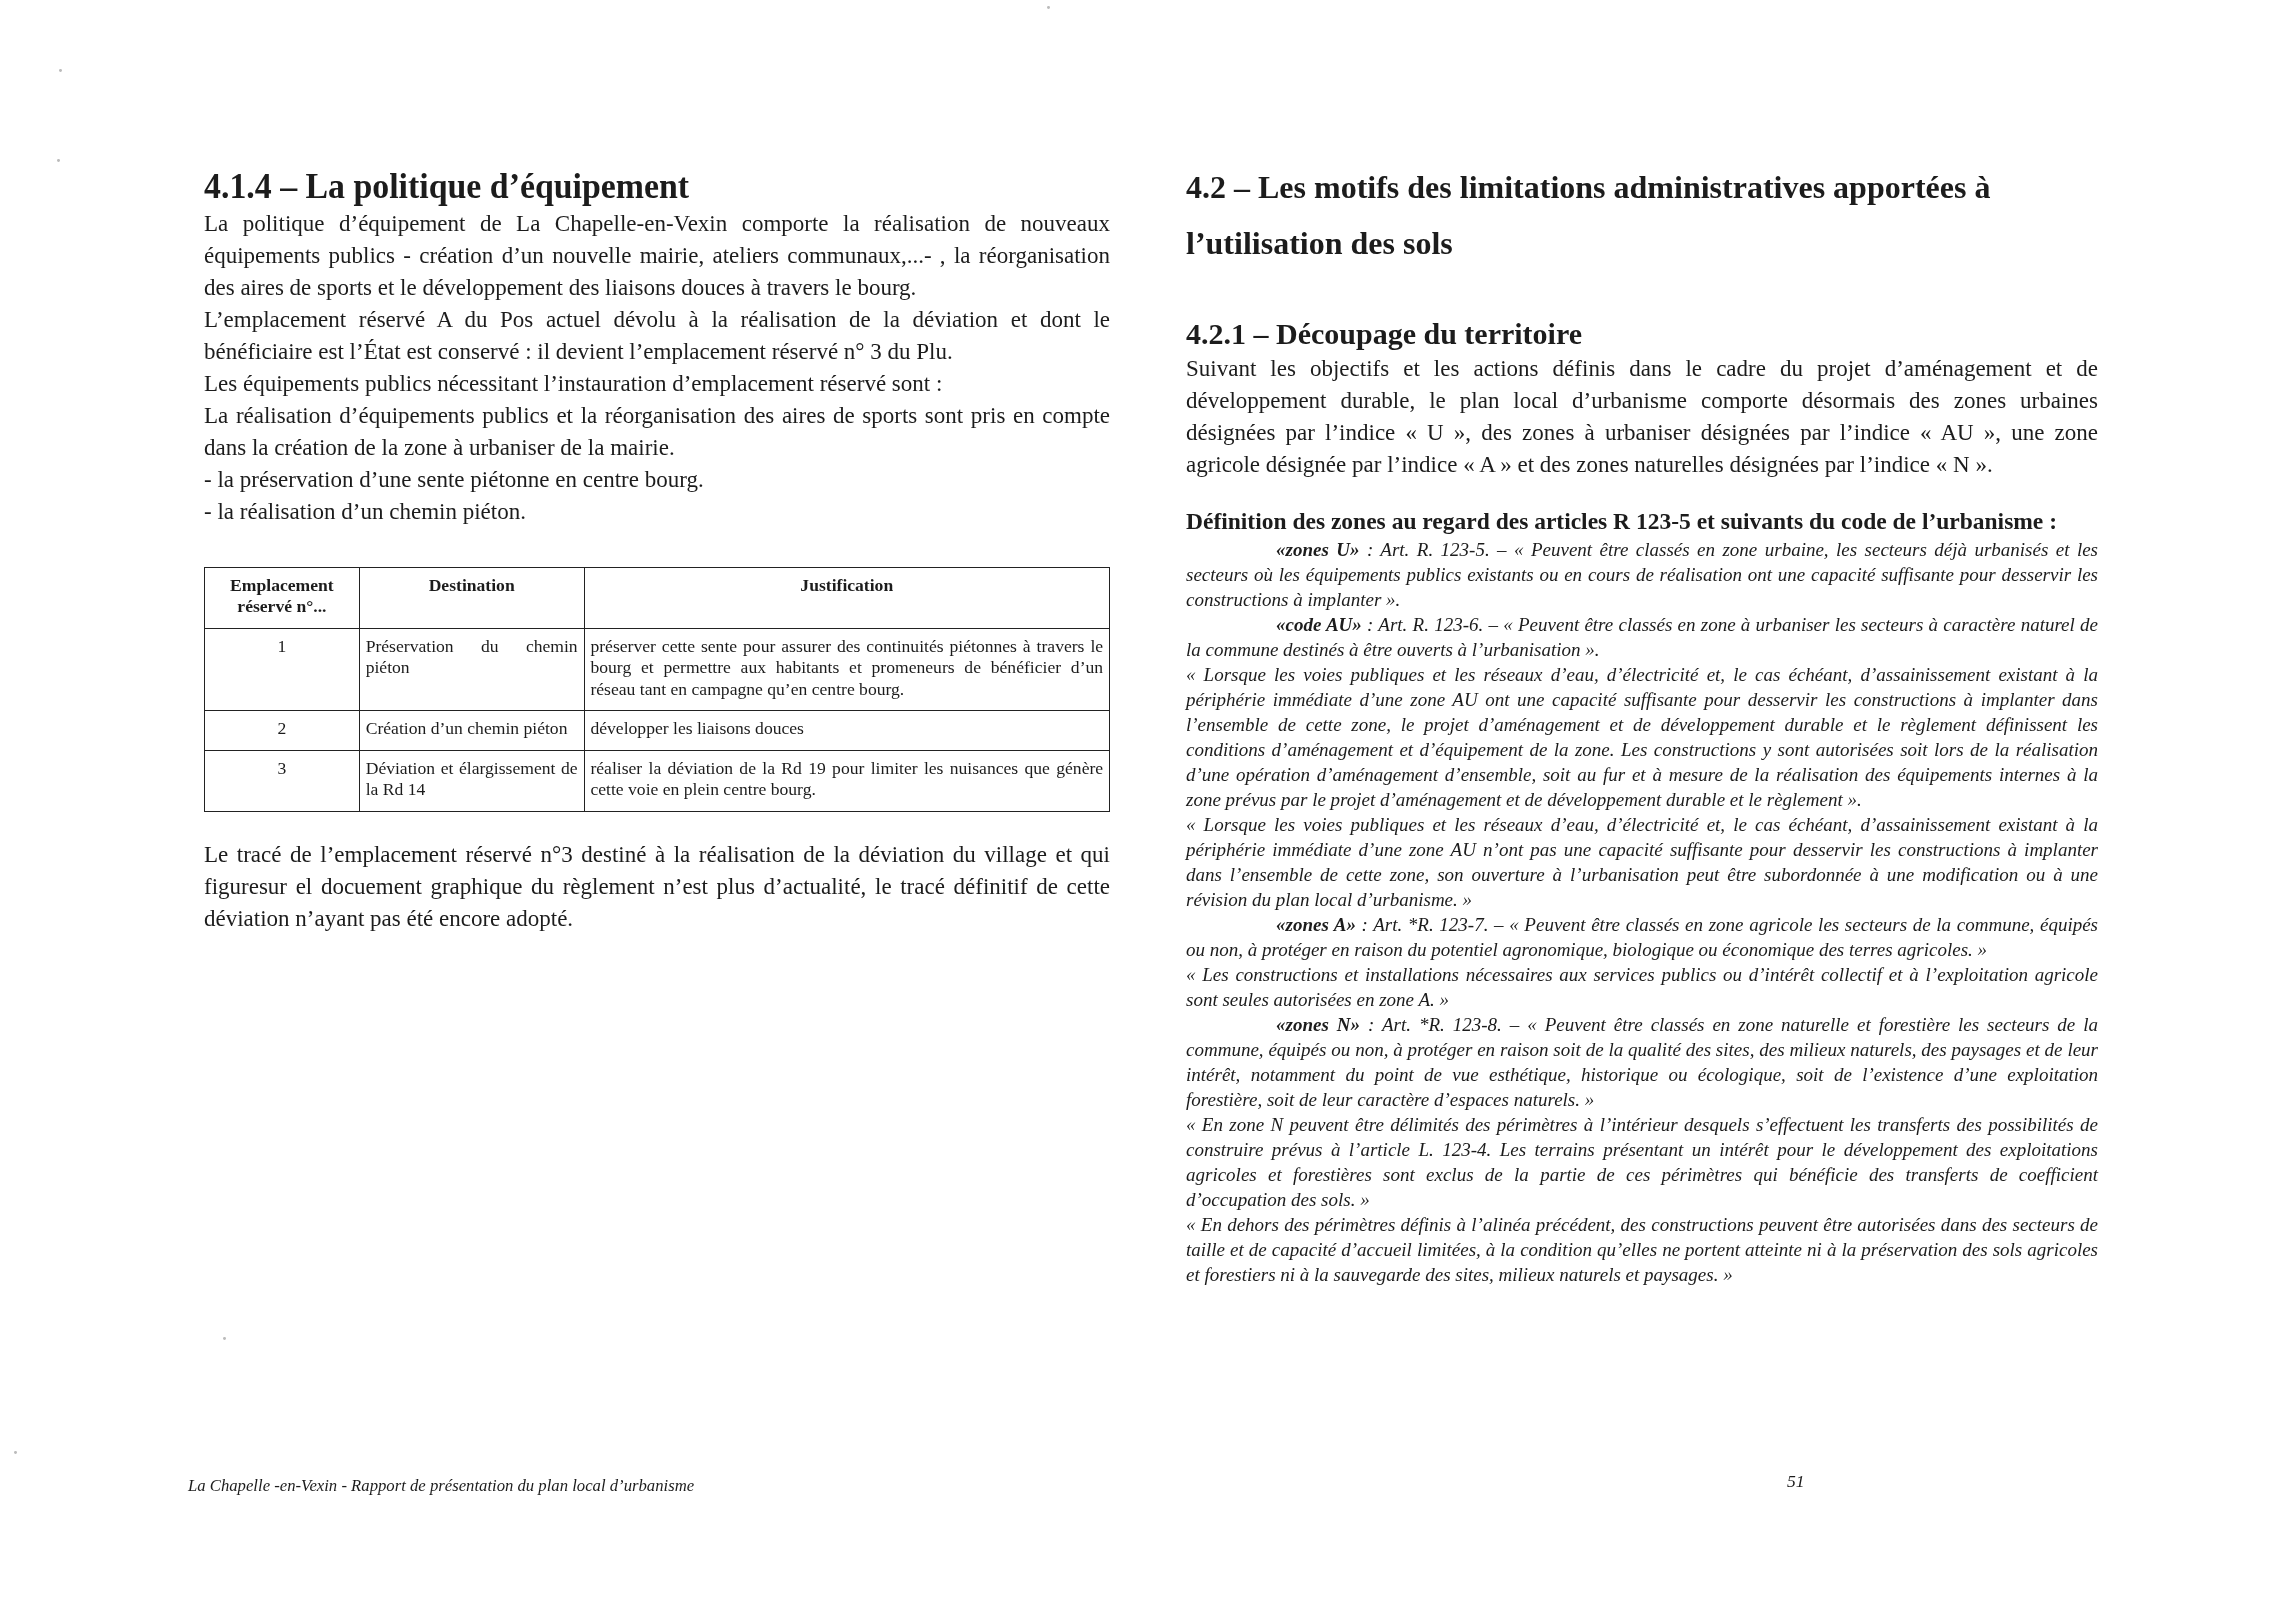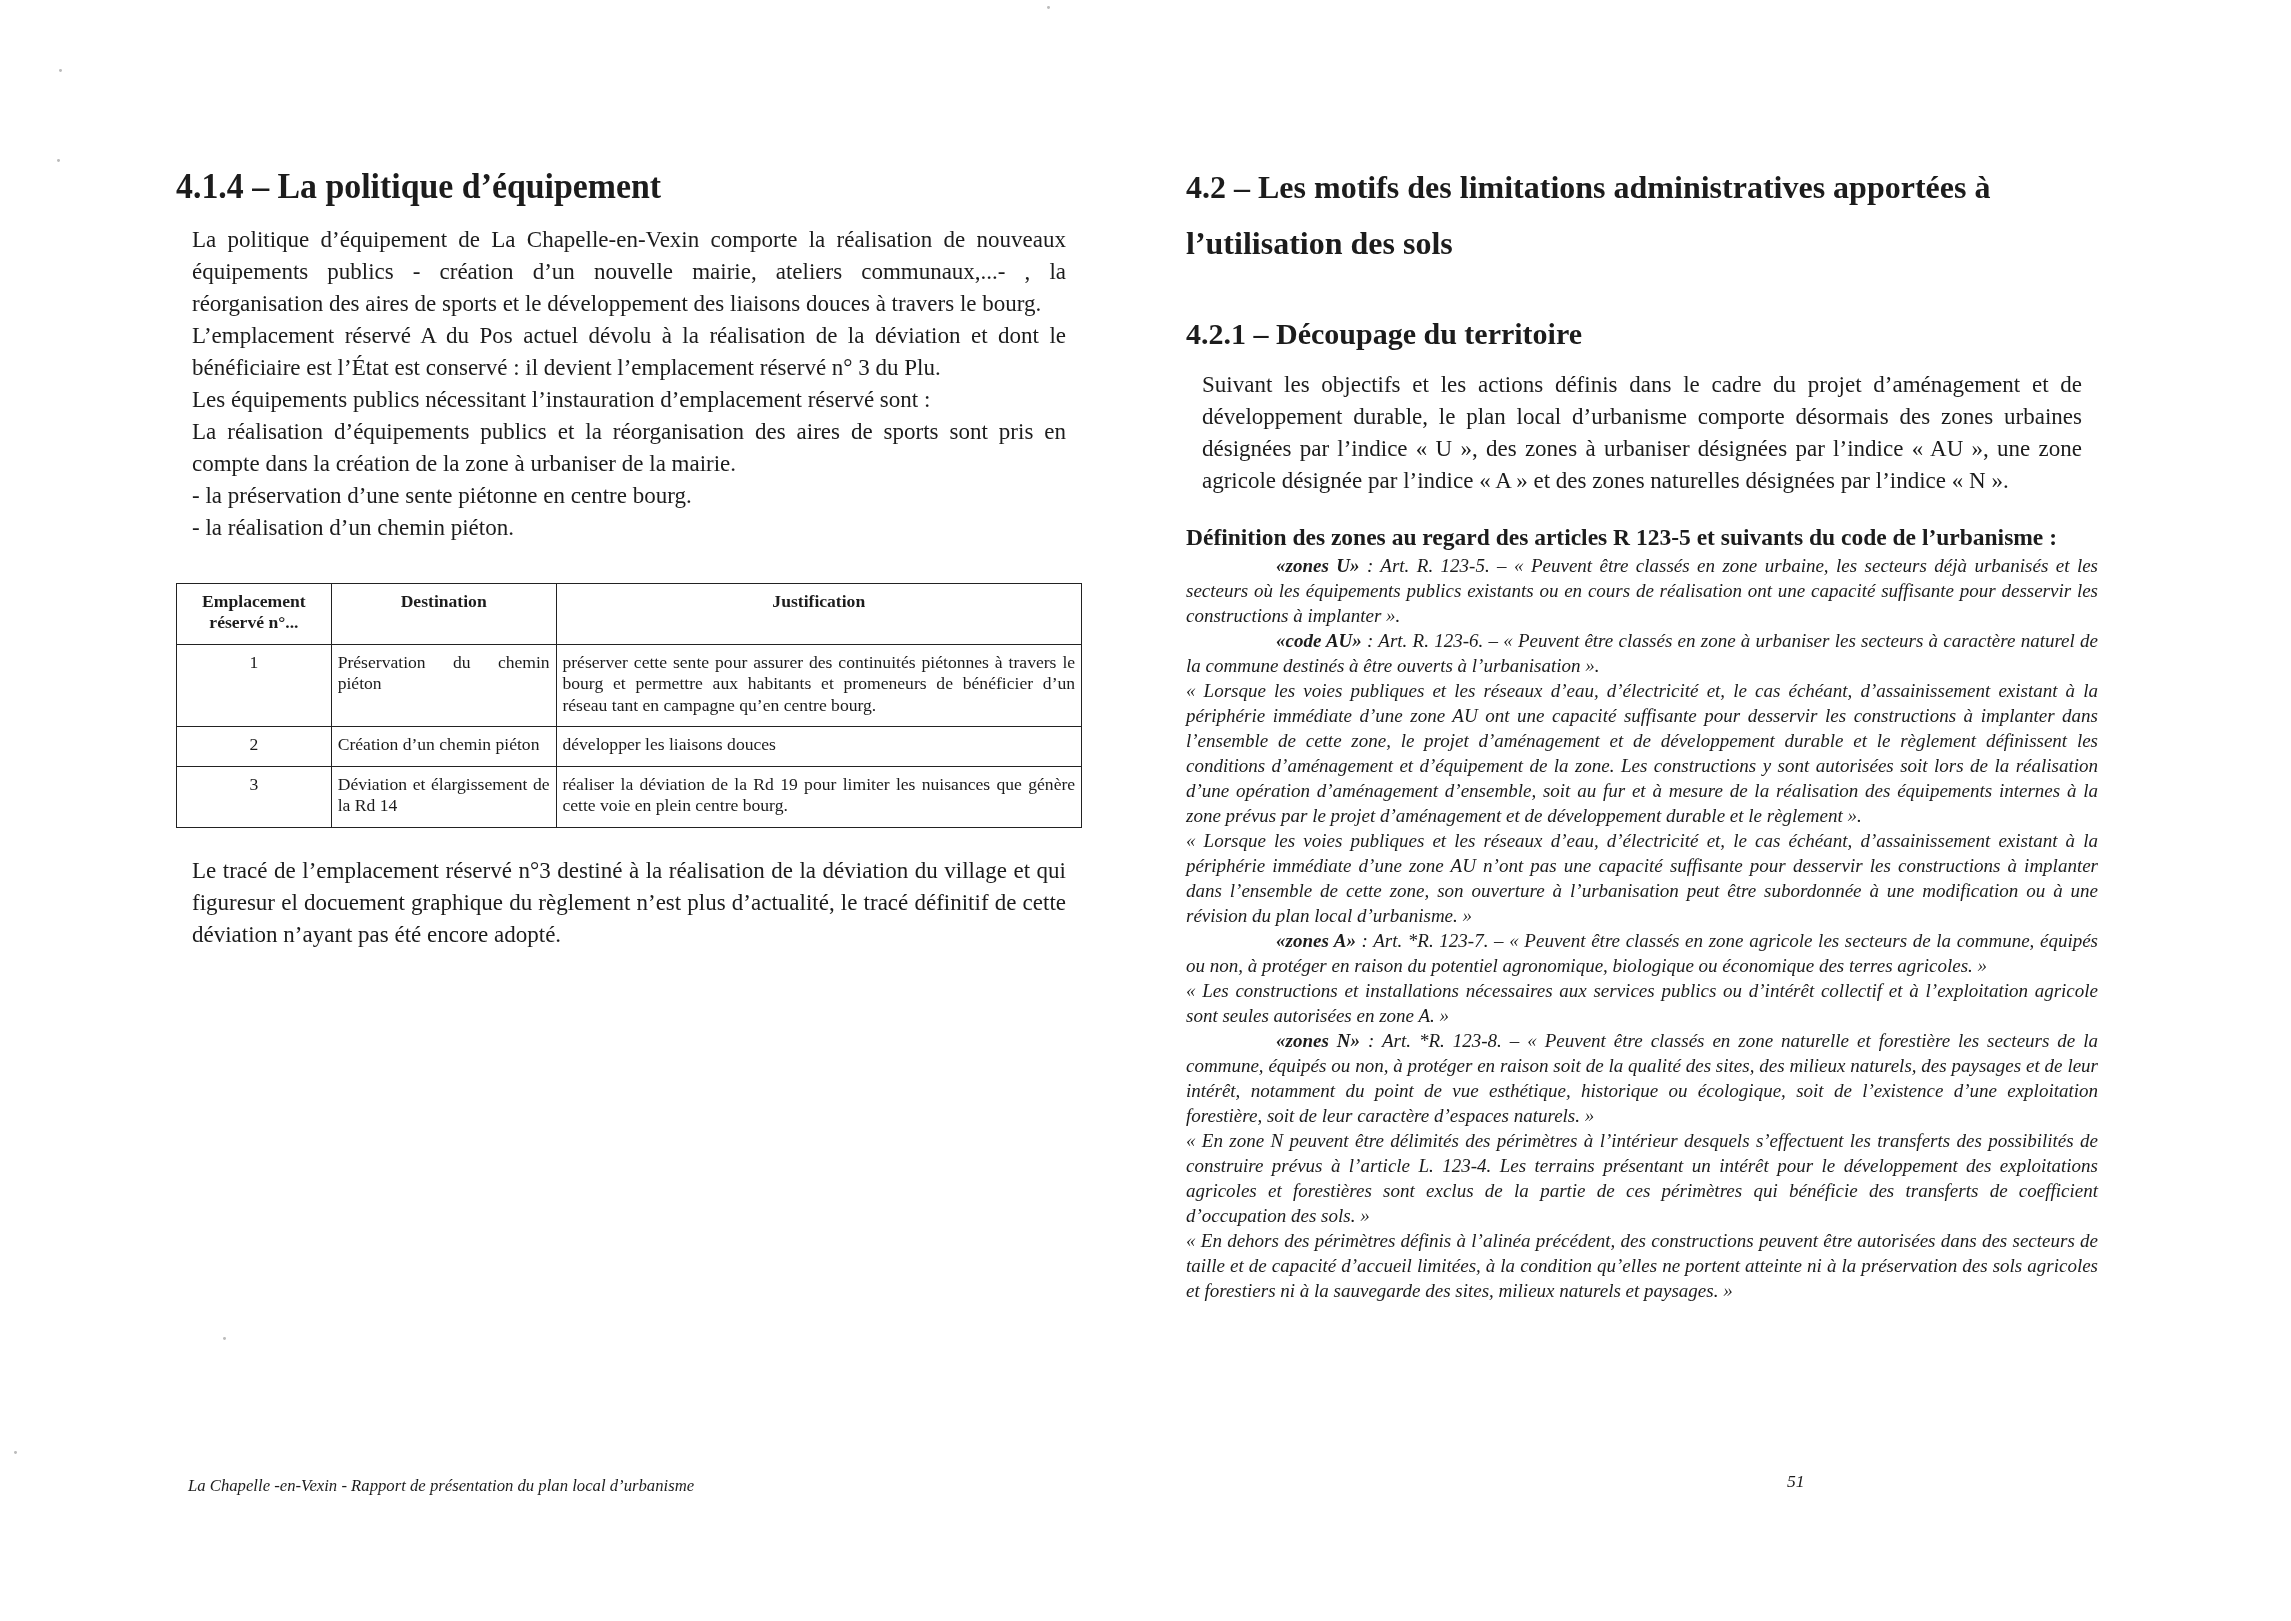--- a/index.html
+++ b/index.html
@@ -1,25 +1,25 @@
 <!DOCTYPE html>
 <html><head>
 <meta charset="utf-8">
 <style>
   html, body { margin: 0; padding: 0; }
   body {
     width: 2292px; height: 1621px; background: #ffffff; position: relative; overflow: hidden;
     font-family: "Liberation Serif", "DejaVu Serif", serif; color: #1c1c1c;
   }
   .col { position: absolute; }
-  .left { left: 176px; top: 165px; width: 906px; }
+  .left { left: 204px; top: 165px; width: 906px; }
   .right { left: 1186px; top: 159px; width: 912px; }
 
   h2.h414 { font-size: 36px; font-weight: bold; margin: 0; line-height: 43px; transform: scaleX(0.94); transform-origin: left; white-space: nowrap; }
-  .body-text { font-size: 23px; line-height: 32px; text-align: justify; margin: 16px; }
+  .body-text { font-size: 23px; line-height: 32px; text-align: justify; margin: 0; }
   .body-text p { margin: 0; }
 
   table.er { border-collapse: collapse; width: 906px; margin-top: 39px; font-size: 17.6px; line-height: 21.6px; }
   table.er th, table.er td { border: 1.5px solid #222; vertical-align: top; padding: 6.9px 5.9px 9.8px 5.9px; }
   table.er th { font-weight: bold; text-align: center; }
   table.er td.num { text-align: center; }
   table.er td.dest { text-align: justify; }
   table.er td.just { text-align: justify; }
   .c1 { width: 142px; } .c2 { width: 212px; }
 

